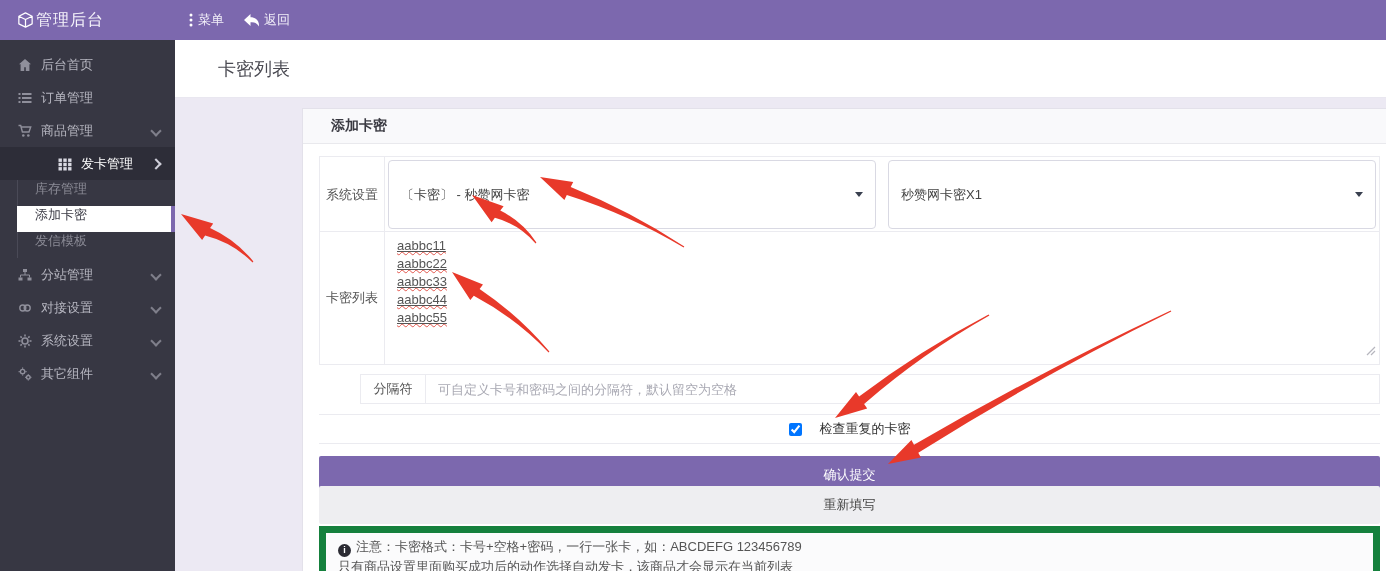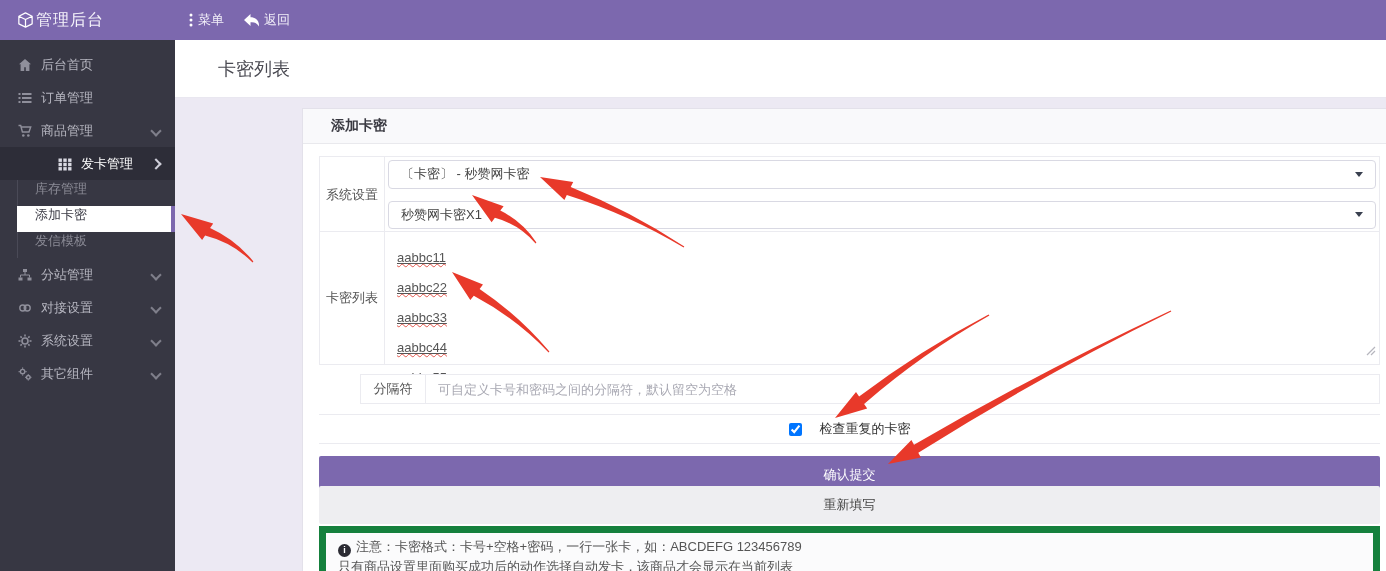--- a/index.html
+++ b/index.html
@@ -44,29 +44,29 @@
         border:1px solid #e3e1ea;border-right:none;border-bottom:none;}
   .card-head{height:34px;background:#f9f9fb;border-bottom:1px solid #e9e9ed;display:flex;
              align-items:center;padding-left:28px;font-size:14px;font-weight:bold;color:#3a3a42;}
 
   .row{position:absolute;left:16px;right:6px;border:1px solid #ebebf0;background:#fff;display:flex;}
   .row-label{width:64px;flex:none;border-right:1px solid #ebebf0;display:flex;align-items:center;
              justify-content:center;font-size:13px;color:#555;}
   .row-content{flex:1;position:relative;min-width:0;}
 
   .row-product{top:47px;height:75px;}
-  .row-product .row-content{display:flex;flex-direction:column;padding:3px;gap:12px;}
+  .row-product .row-content{display:flex;flex-direction:row;padding:3px;gap:12px;}
   .select-box{flex:1;border:1px solid #d9d9e3;border-radius:4px;display:flex;align-items:center;
               padding:0 12px;font-size:13px;color:#444;position:relative;cursor:pointer;background:#fff;}
   .caret{position:absolute;right:12px;width:0;height:0;border-left:4px solid transparent;
          border-right:4px solid transparent;border-top:5px solid #39404f;}
 
   .row-codes{top:122px;height:132px;}
   .row-codes .row-content{padding:5px 12px;font-size:13px;line-height:18px;color:#555;cursor:text;}
-  .code-line{display:table;text-decoration:underline wavy #e2574d;text-decoration-thickness:1px;margin-top:12px;}
+  .code-line{display:table;text-decoration:underline wavy #e2574d;text-decoration-thickness:1px;}
   .code-line span{text-decoration:underline solid;}
   .resize-grip{position:absolute;right:3px;bottom:3px;}
 
   .row-sep{top:265px;height:28px;margin-left:41px;}
   .sep-input{border:none;outline:none;width:100%;height:100%;padding:0 12px;font-size:13px;
              color:#555;box-sizing:border-box;background:transparent;font-family:inherit;}
   .sep-input::placeholder{color:#a9a9b3;}
 
   .row-check{top:305px;height:28px;border-left:none;border-right:none;
              align-items:center;justify-content:center;gap:18px;}

